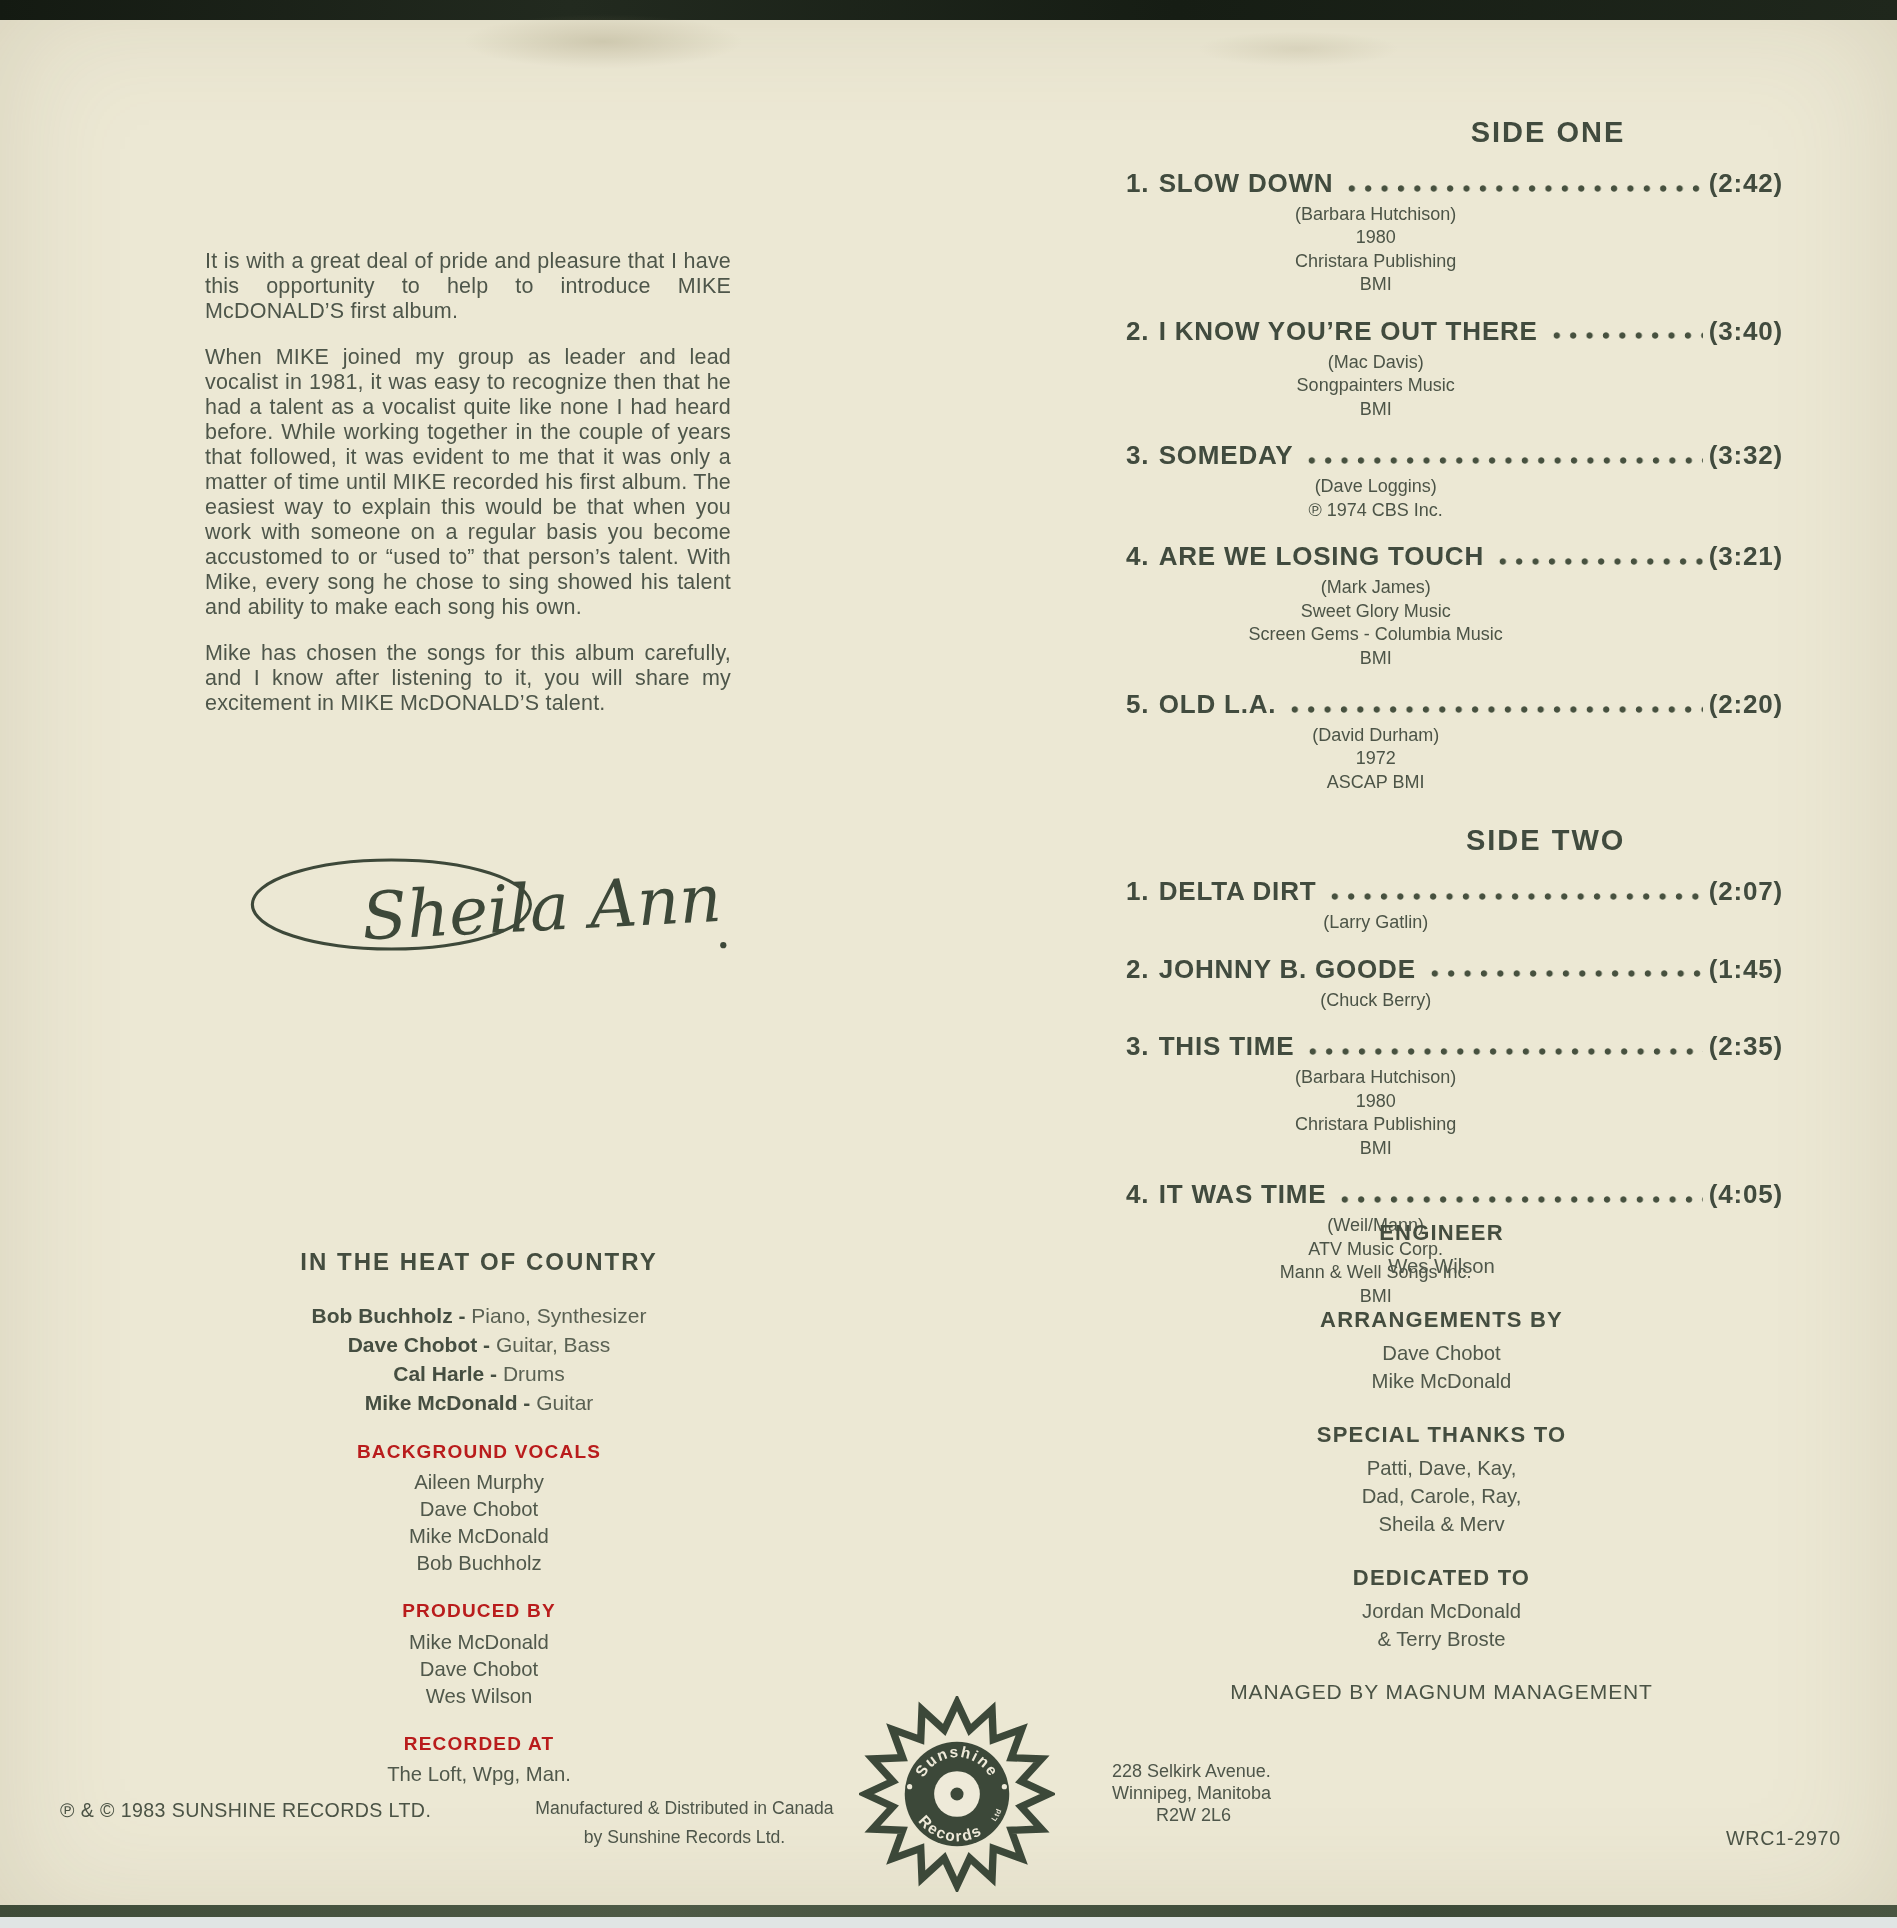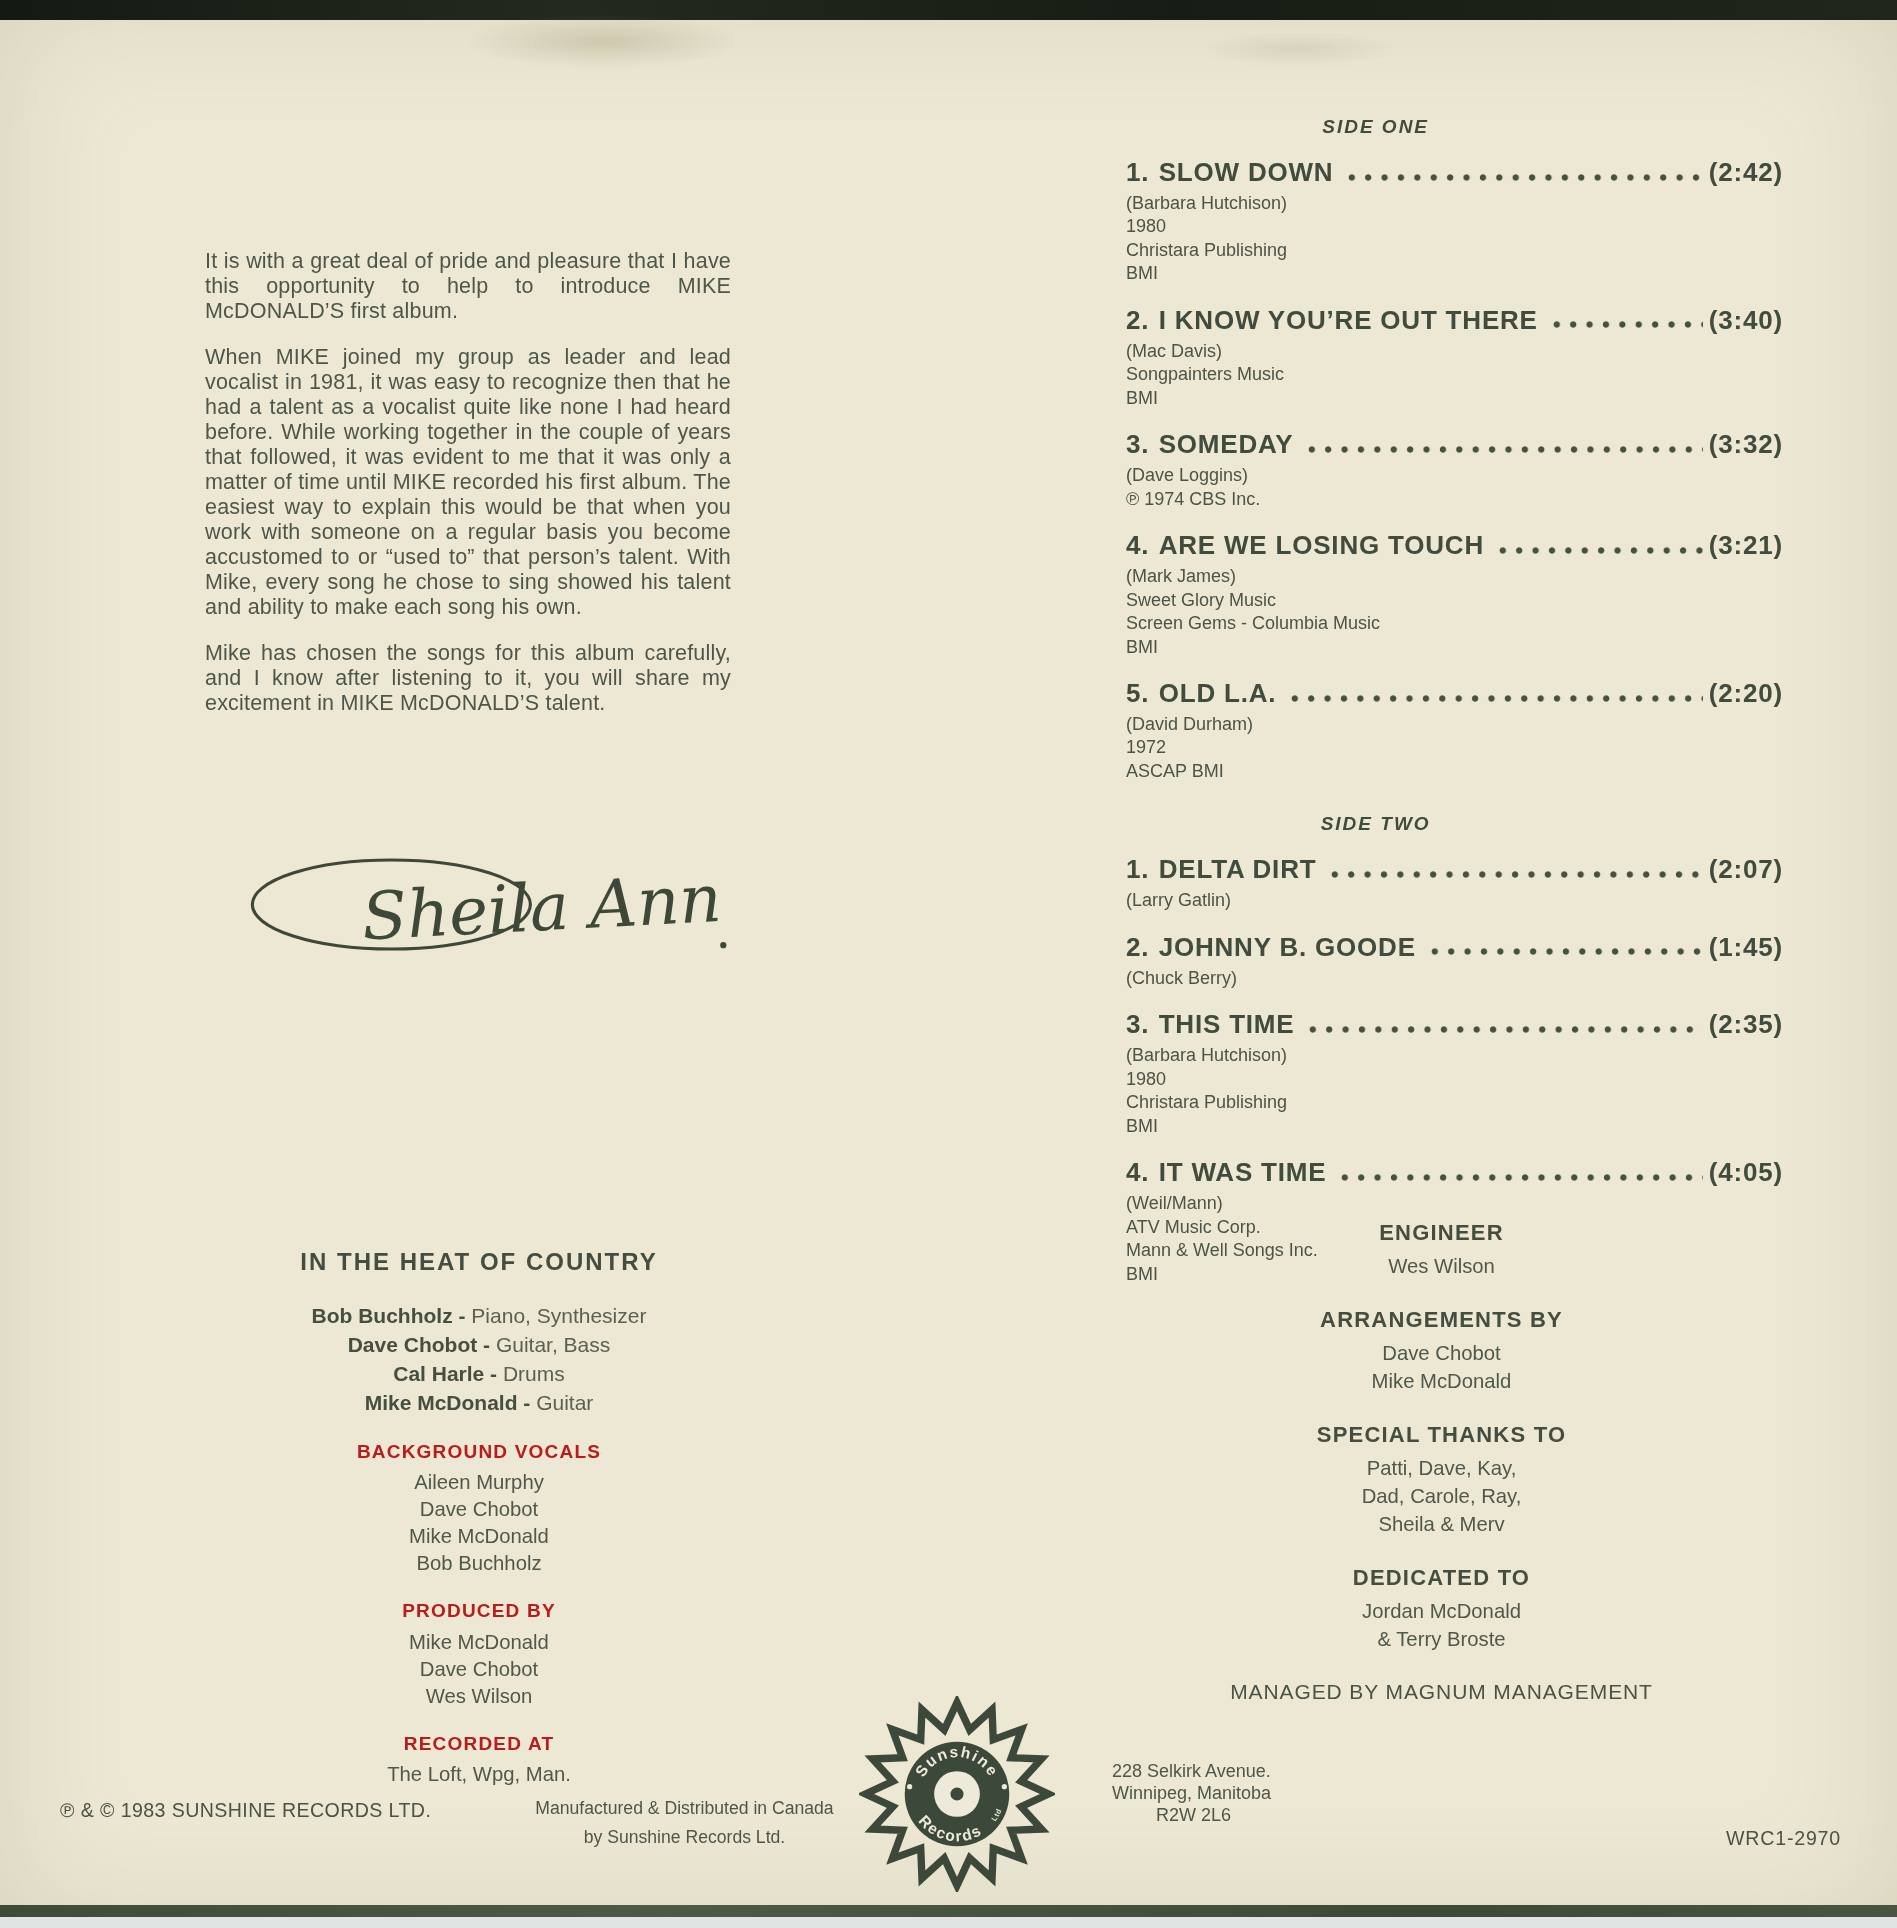--- a/index.html
+++ b/index.html
@@ -33,30 +33,30 @@
   .album-title{font-size:24px;font-weight:bold;letter-spacing:2px;color:#444d3f;margin-bottom:25px;}
   .mline{font-size:21px;line-height:29px;}
   .mname{font-weight:bold;color:#454e41;}
   .mrole{color:#5a6153;}
   .lsec{margin-top:23.5px;}
   .lsec-h{font-size:19px;font-weight:bold;letter-spacing:1.2px;color:#b91c1c;margin-bottom:6.3px;}
   .lsec-line{font-size:20.3px;line-height:27px;color:#50584b;}
 
   
   .right-tracks{position:absolute;left:1126px;top:116px;width:657px;}
-  .side-h{width:76%;text-align:center;font-size:19px;font-weight:bold;
-    letter-spacing:2px;color:#414b3e;font-style:italic;}
+  .side-h{width:76%;text-align:right;font-size:29px;font-weight:bold;
+    letter-spacing:2px;color:#414b3e;}
   .side-h.second{margin-top:30px;}
   .track{display:flex;align-items:flex-end;margin-top:19px;
     font-size:26px;font-weight:bold;letter-spacing:0.8px;color:#414b3e;white-space:nowrap;}
   .tnum{margin-right:9.4px;}
   .leader{flex:1;height:11px;margin:0 6.3px 5.5px 11px;
     background-image:radial-gradient(circle at 7.8px 5.5px,#47513f 2.7px,rgba(71,81,63,0) 3.6px);
     background-size:16.4px 11px;background-repeat:repeat-x;}
-  .tcreds{width:76%;text-align:left;font-size:18px;line-height:23.5px;color:#4c5447;margin-top:3.9px;}
+  .tcreds{width:76%;text-align:center;font-size:18px;line-height:23.5px;color:#4c5447;margin-top:3.9px;}
 
   
   .right-credits{position:absolute;left:1189px;top:1220px;width:505px;text-align:center;}
   .rsec{margin-bottom:26.6px;}
   .rsec-h{font-size:22px;font-weight:bold;letter-spacing:1.2px;color:#444d3f;margin-bottom:6.3px;}
   .rsec-line{font-size:20.3px;line-height:28px;color:#50584b;}
   .managed{margin-top:5px;font-size:21px;letter-spacing:0.9px;color:#4a5345;}
 
   
   .copyright{position:absolute;left:60px;top:1799px;font-size:19.6px;letter-spacing:0.4px;color:#4b5345;}

